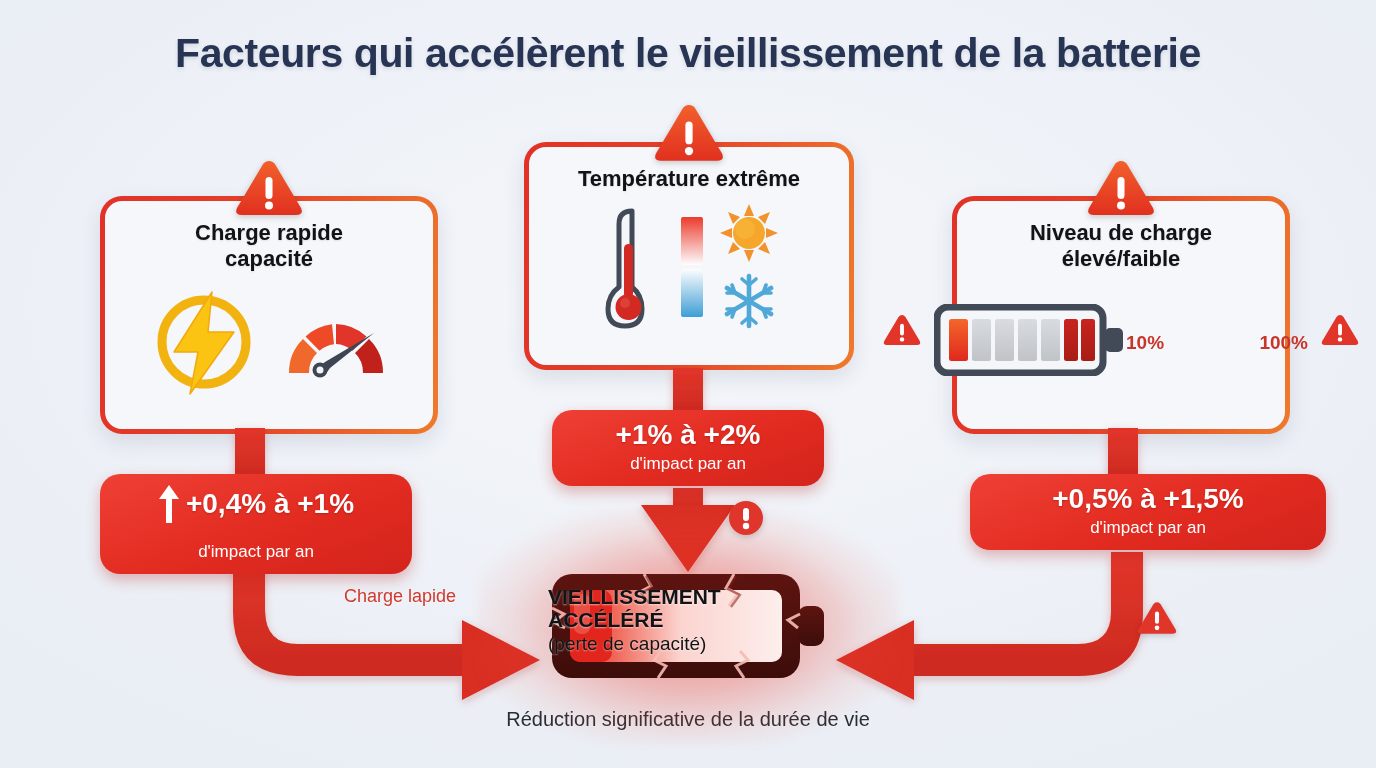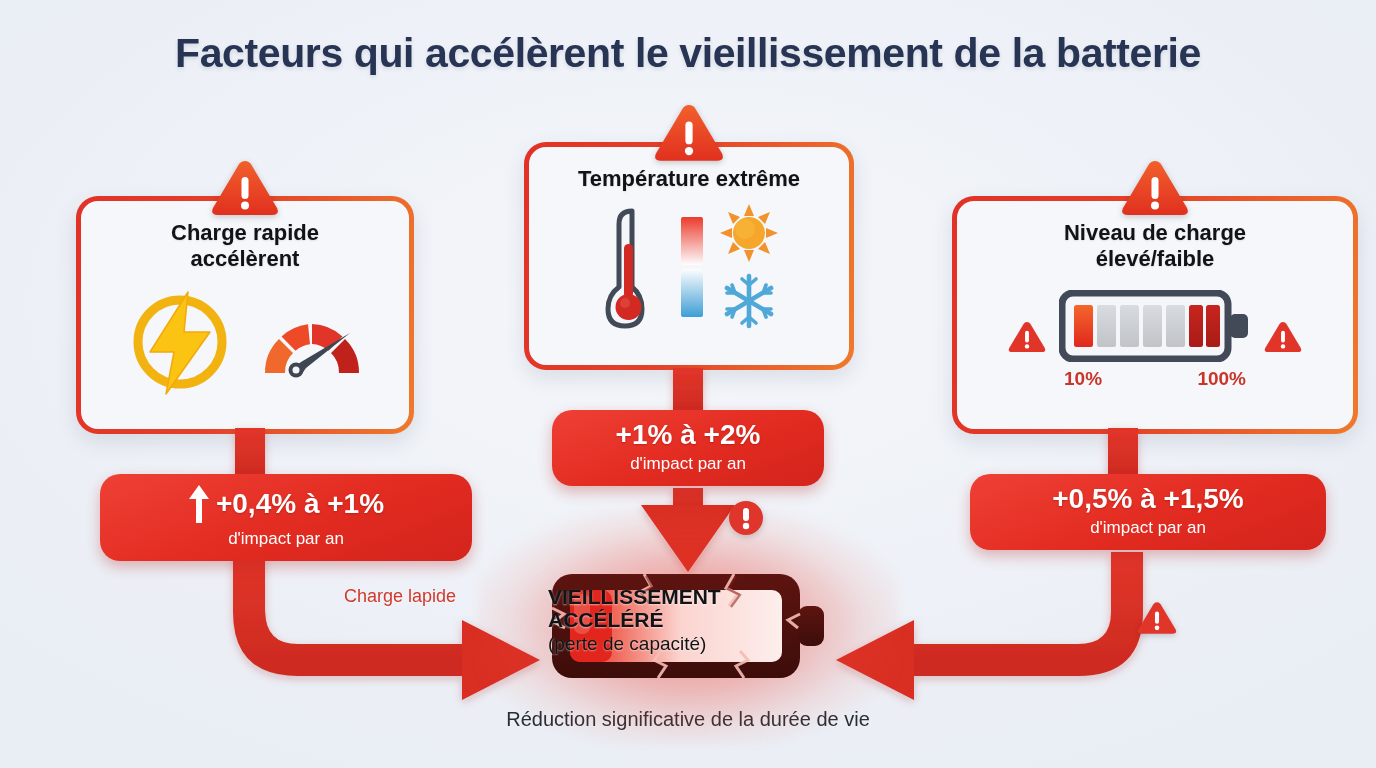--- a/index.html
+++ b/index.html
@@ -46,23 +46,23 @@
     display:flex; flex-direction:column;
     align-items:center;
     padding-top:20px;
   }
   .card-title{
     font-size:22px; font-weight:bold; color:#111317;
     text-align:center; line-height:1.18;
     text-shadow:0 1px 2px rgba(0,0,0,.10);
   }
 
-  #card-left  { left:76px;  top:196px;  width:338px; height:238px; }
+  #card-left  { left:100px;  top:196px;  width:338px; height:238px; }
   #card-center{ left:524px; top:142px;  width:330px; height:228px; }
-  #card-right { left:952px; top:196px;  width:406px; height:238px; }
+  #card-right { left:952px; top:196px;  width:338px; height:238px; }
 
   
   .warn-tri{ position:absolute; z-index:9; }
   .warn-tri svg{ display:block; filter:drop-shadow(0 2px 3px rgba(0,0,0,.20)); }
 
   
   .icon-row{ display:flex; align-items:center; justify-content:center; gap:22px; margin-top:14px; }
 
   
   .badge{
@@ -75,21 +75,21 @@
     display:flex; flex-direction:column; align-items:center; justify-content:center;
   }
   .badge-main{
     font-size:28px; font-weight:bold; line-height:1.05; white-space:nowrap;
     text-shadow:0 1px 2px rgba(120,10,10,.35);
     display:flex; align-items:center; gap:6px;
   }
   .badge-sub{ font-size:17px; font-weight:500; margin-top:5px; white-space:nowrap; }
   .up-arrow{ flex:0 0 auto; }
 
-  #badge-left  { left:100px; top:474px;  width:372px; }
+  #badge-left  { left:100px; top:474px;  width:312px;gap:13px; }
   #badge-center{ left:552px; top:410px;  width:272px; }
   #badge-right { left:970px; top:474px;  width:356px; }
 
   
   #connectors{ position:absolute; inset:0; z-index:5; }
 
   
   #center-battery{
     position:absolute; left:548px; top:568px; width:280px; height:116px; z-index:11;
   }
@@ -186,21 +186,21 @@
         </linearGradient>
           </defs>
         <path d="M36 3 Q40 3 42.5 7 L68 50 Q71 57 63 57 L9 57 Q1 57 4 50 L29.5 7 Q32 3 36 3 Z" fill="url(#wt1)"></path>
         <rect x="32.5" y="19" width="7" height="22" rx="3.5" fill="#fff"></rect>
         <circle cx="36" cy="47.5" r="4" fill="#fff"></circle>
       </svg>
     </div>
     <div class="card-body">
       <div class="card-title">
         <span>Charge rapide</span><br>
-        <span>accélèrent</span>
+        <span>capacité</span>
       </div>
       <div class="icon-row">
 
         <span>
           <svg width="112" height="112" viewBox="0 0 112 112">
             <circle cx="56" cy="56" r="42" fill="none" stroke="#f2b310" stroke-width="9"></circle>
             <path d="M64 6 L26 66 L50 66 L42 108 L86 46 L60 46 Z" fill="#fbc412" stroke="#f3a90d" stroke-width="1.5" stroke-linejoin="round"></path>
           </svg>
         </span>
 
@@ -326,21 +326,21 @@
       </div>
       <div class="icon-row" style="gap:12px; margin-top:18px;">
         <span>
           <svg width="40" height="35" viewBox="0 0 72 62">
             <path d="M36 3 Q40 3 42.5 7 L68 50 Q71 57 63 57 L9 57 Q1 57 4 50 L29.5 7 Q32 3 36 3 Z" fill="#e2352a"></path>
             <rect x="32.5" y="19" width="7" height="21" rx="3.5" fill="#fff"></rect>
             <circle cx="36" cy="47" r="4" fill="#fff"></circle>
           </svg>
         </span>
 
-        <span style="display:flex; flex-direction:column; align-items:center;">
+        <span style="display:flex; align-items:center;margin-top:14px;">
           <svg width="192" height="72" viewBox="0 0 192 72">
             <defs>
               <linearGradient id="segHot" x1="0" y1="0" x2="0" y2="1">
                 <stop offset="0%" stop-color="#f4662b"></stop>
                   <stop offset="100%" stop-color="#e0281d"></stop>
               </linearGradient>
               <linearGradient id="segDark" x1="0" y1="0" x2="0" y2="1">
                 <stop offset="0%" stop-color="#c7251e"></stop>
                   <stop offset="100%" stop-color="#a81c16"></stop>
               </linearGradient>

